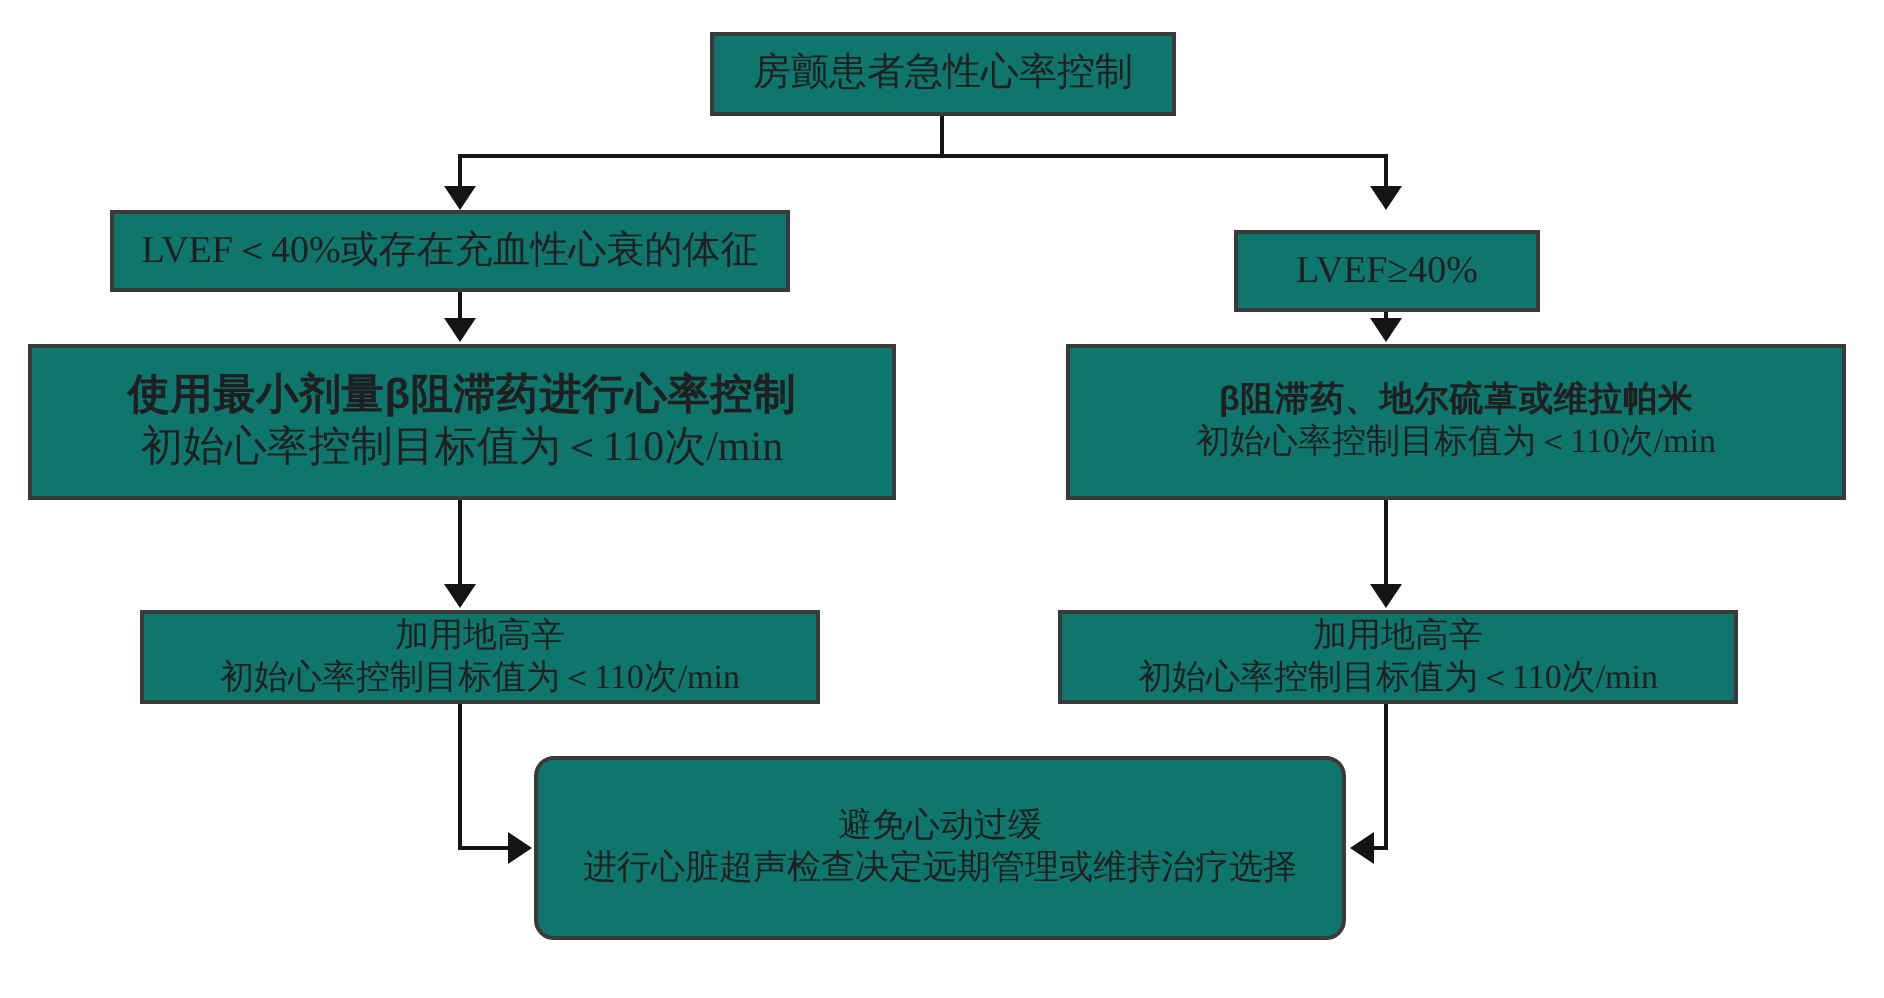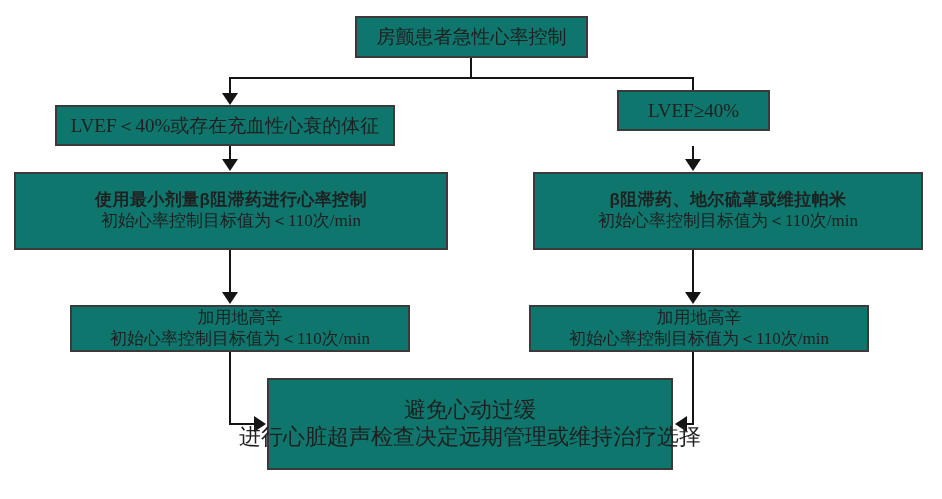--- a/index.html
+++ b/index.html
@@ -47,42 +47,43 @@
   
   #node-root {
     left: 355px; top: 16px; width: 233px; height: 42px;
     font-size: 19px;
   }
   #node-lvef-low {
     left: 55px; top: 105px; width: 340px; height: 41px;
     font-size: 19px;
   }
   #node-lvef-high {
-    left: 617px; top: 90px; width: 153px; height: 41px;
+    left: 617px; top: 115px; width: 153px; height: 41px;
     font-size: 19px;
   }
   #node-beta-min {
     left: 14px; top: 172px; width: 434px; height: 78px;
-    font-size: 17px;
+    font-size: 21px;
   }
   #node-beta-dilt {
     left: 533px; top: 172px; width: 390px; height: 78px;
     font-size: 17px;
   }
   #node-digoxin-left {
     left: 70px; top: 305px; width: 340px; height: 47px;
     font-size: 17px;
   }
   #node-digoxin-right {
     left: 529px; top: 305px; width: 340px; height: 47px;
     font-size: 17px;
   }
   #node-followup {
     left: 267px; top: 378px; width: 406px; height: 92px;
-    font-size: 22px;
+    font-size: 17px;
+    border-radius: 10px;
   }
   
   .line {
     position: absolute;
     background: #141414;
     z-index: 1;
   }
   .vline { width: 2px; }
   .hline { height: 2px; }
 

